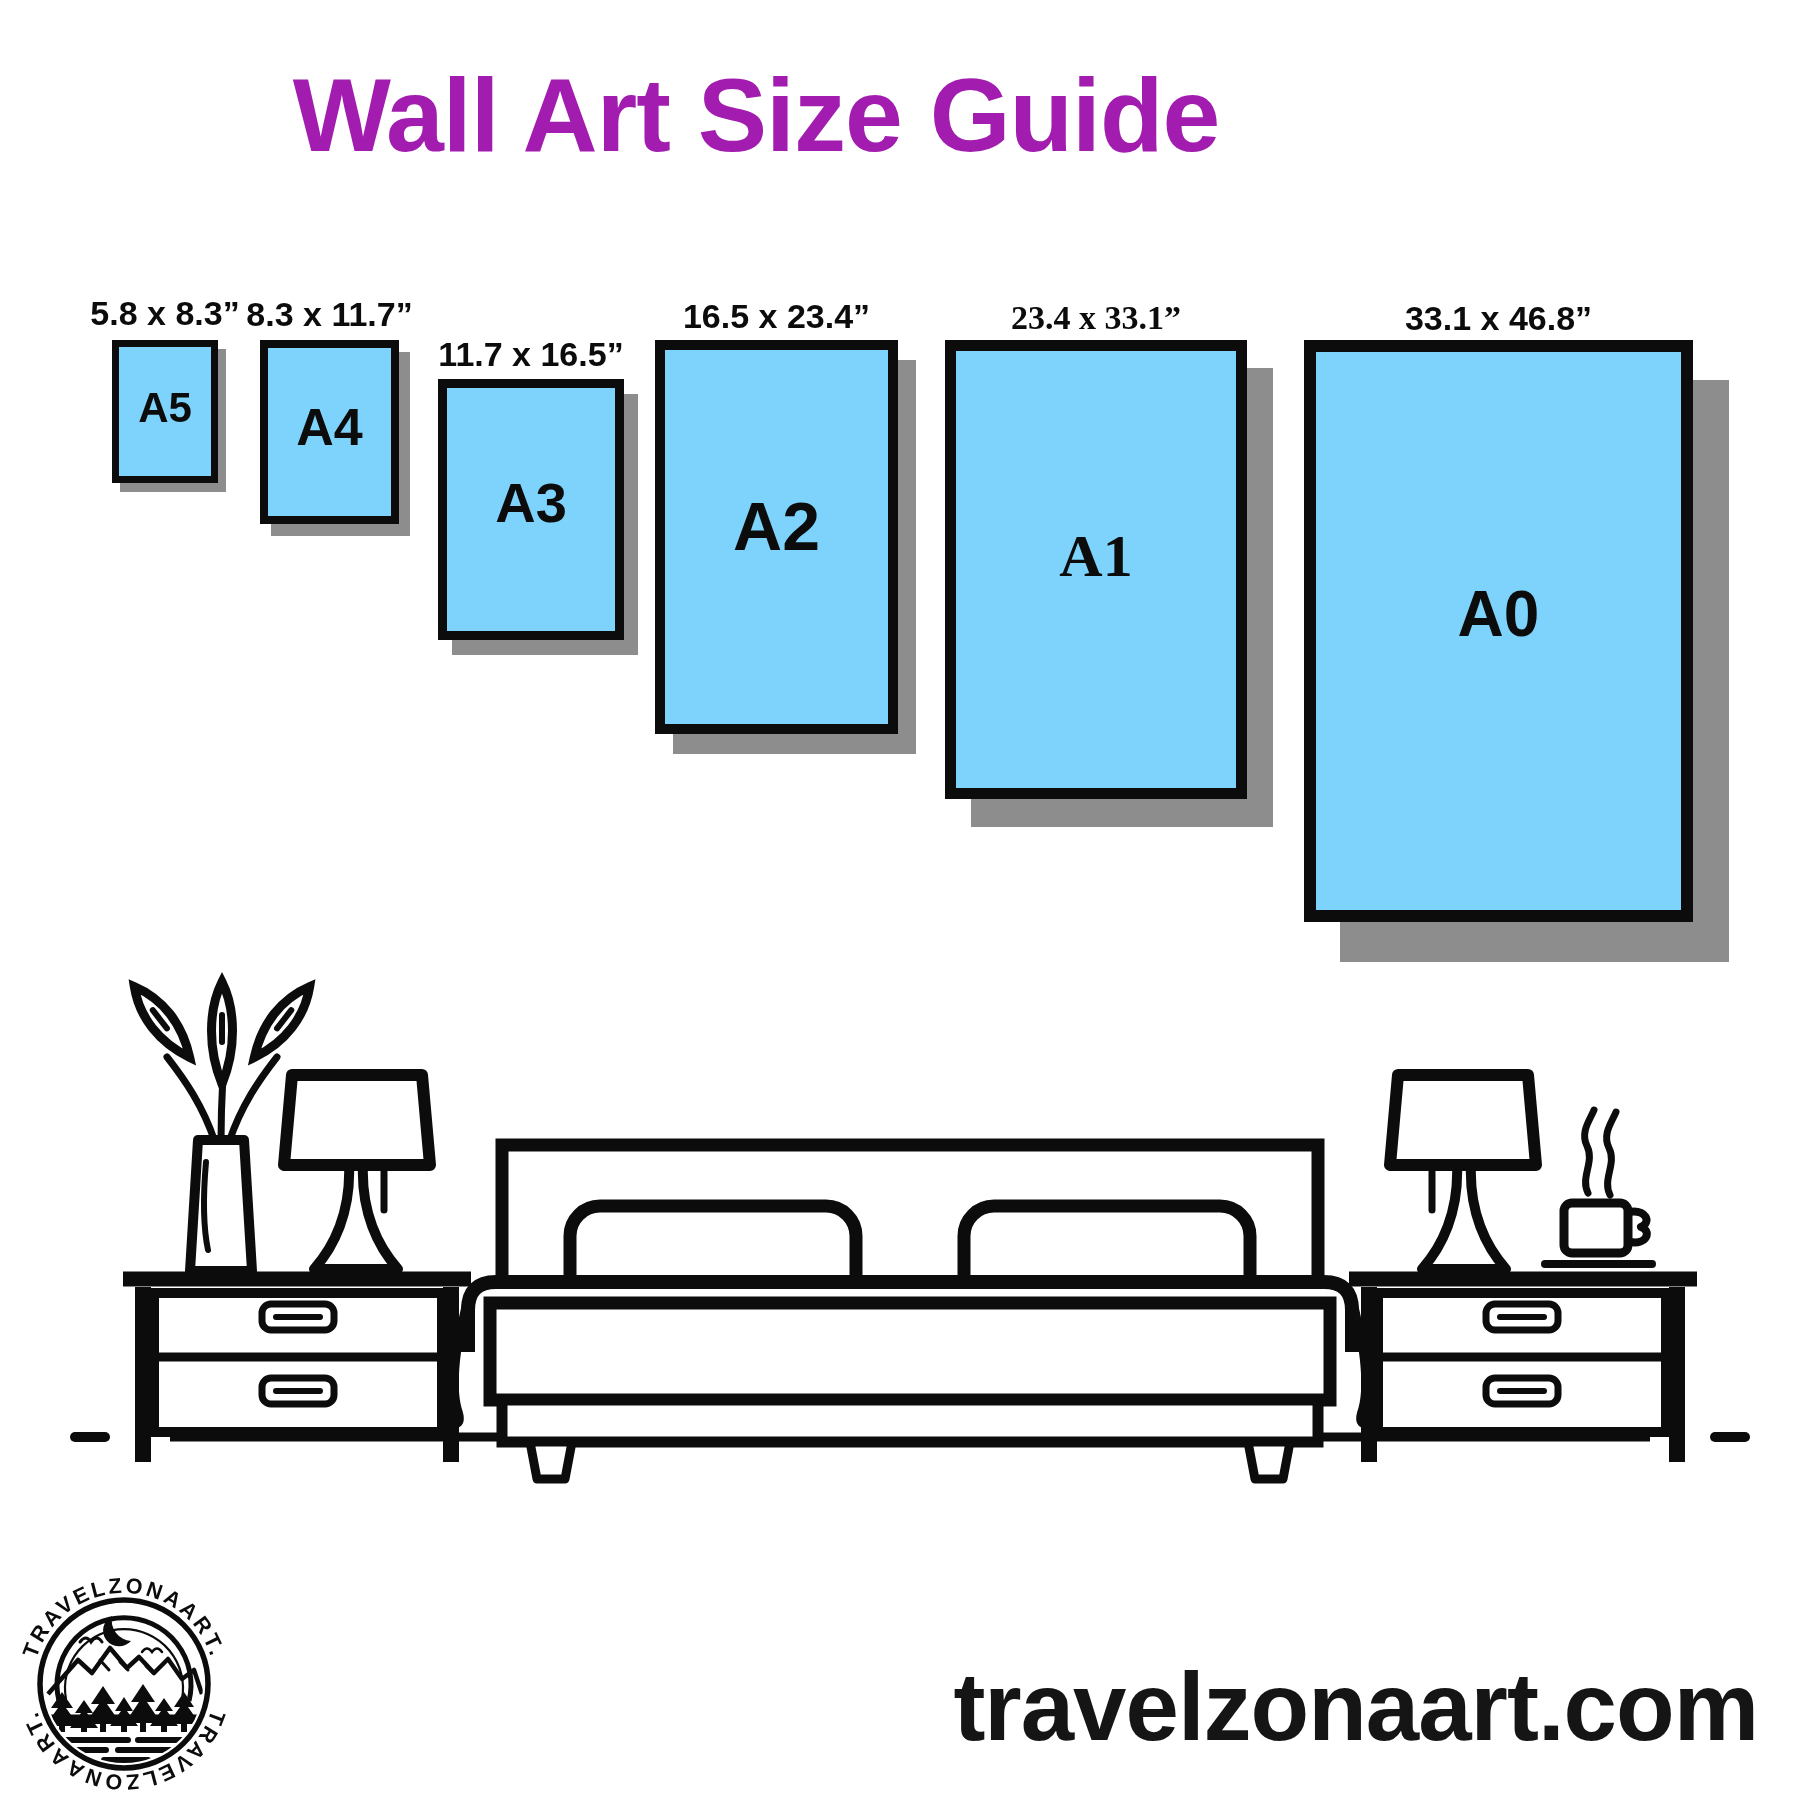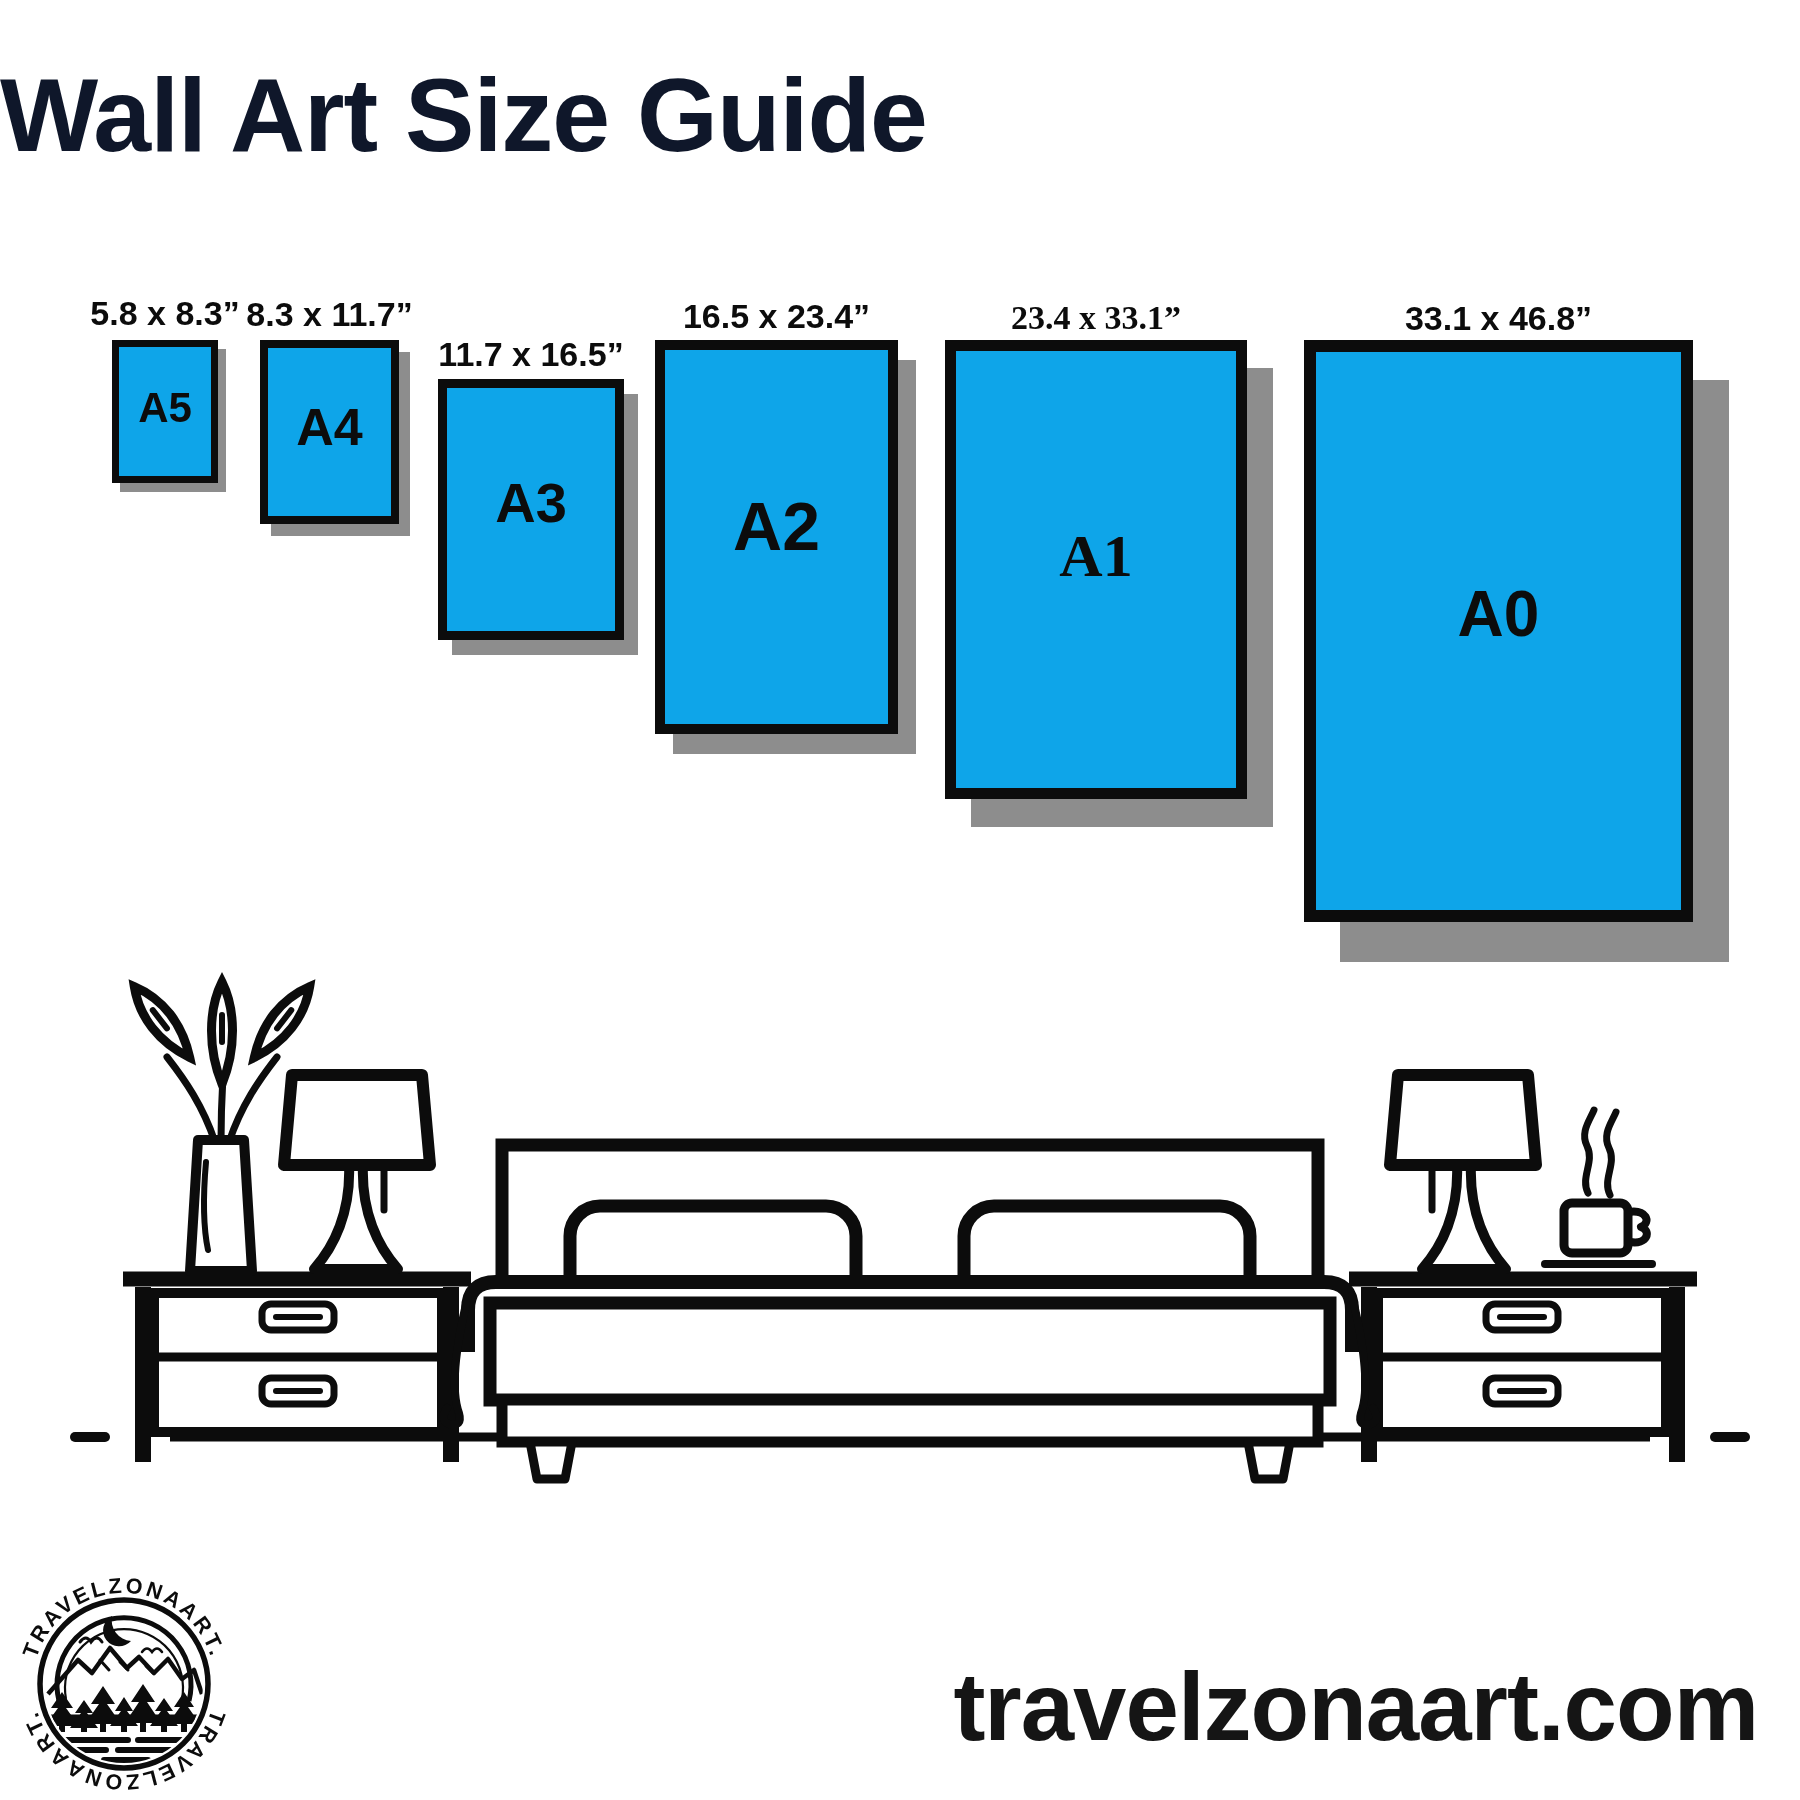--- a/index.html
+++ b/index.html
@@ -2,26 +2,26 @@
 <html><head>
 <meta charset="utf-8">
 <style>
   html,body{margin:0;padding:0;background:#fff;}
   body{
     width:1800px;height:1800px;position:relative;overflow:hidden;
     font-family:"Liberation Sans","DejaVu Sans",sans-serif;color:#0c0c0c;
   }
   
   .title{
-    position:absolute;top:56px;left:0;width:1512px;text-align:left;
-    font-size:104px;font-weight:700;letter-spacing:-1px;color:#0f172a;
+    position:absolute;top:56px;left:0;width:1512px;text-align:center;
+    font-size:104px;font-weight:700;letter-spacing:-1px;color:#a21caf;
   }
   
   .frame{
-    position:absolute;top:340px;background:#0ea5e9;box-sizing:border-box;
+    position:absolute;top:340px;background:#7dd3fc;box-sizing:border-box;
     border-style:solid;border-color:#0c0c0c;
   }
   .frame .dim{
     position:absolute;bottom:100%;left:50%;transform:translateX(-50%);
     margin-bottom:14px;font-size:34px;font-weight:700;white-space:nowrap;color:#0c0c0c;
   }
   .frame .code{
     position:absolute;top:47%;left:50%;transform:translate(-50%,-50%);
     font-weight:700;color:#0c0c0c;
   }

